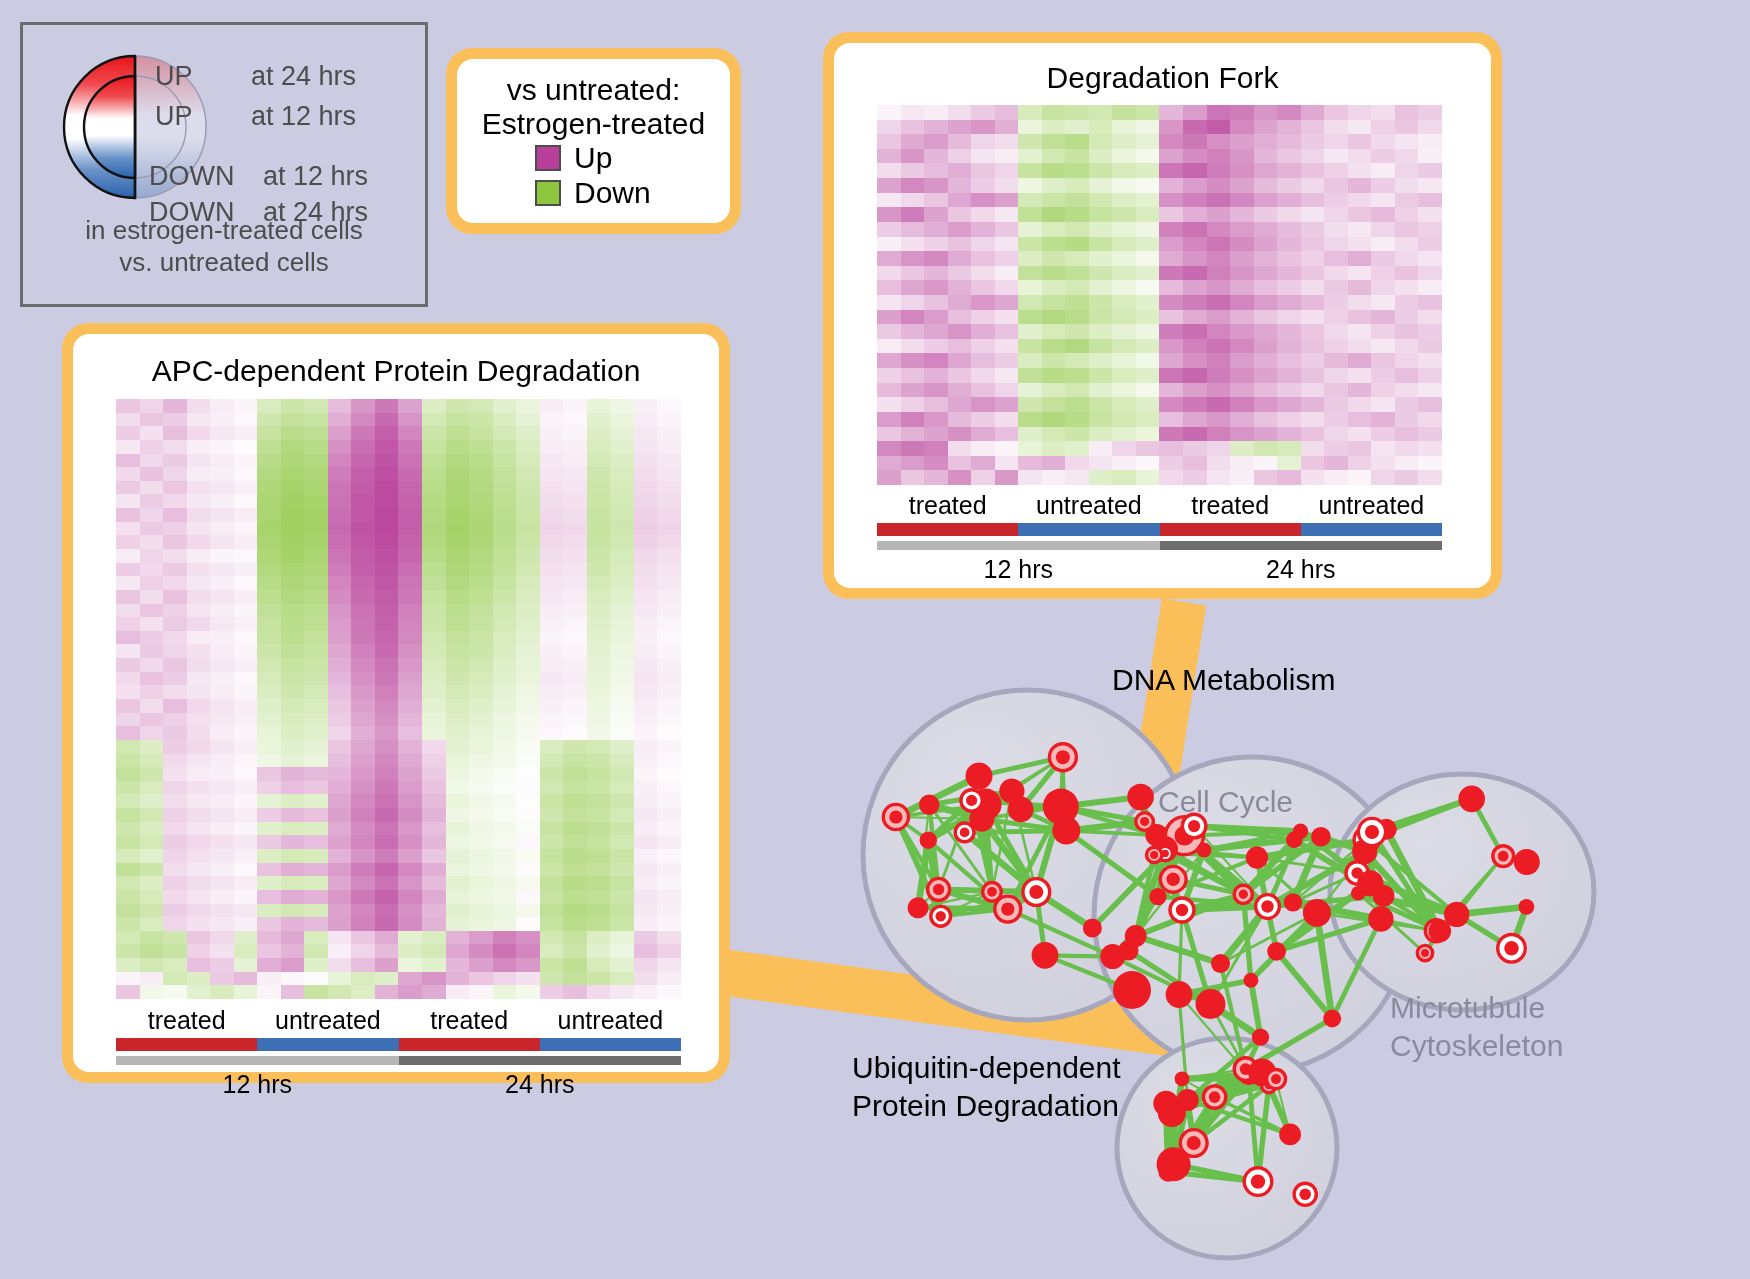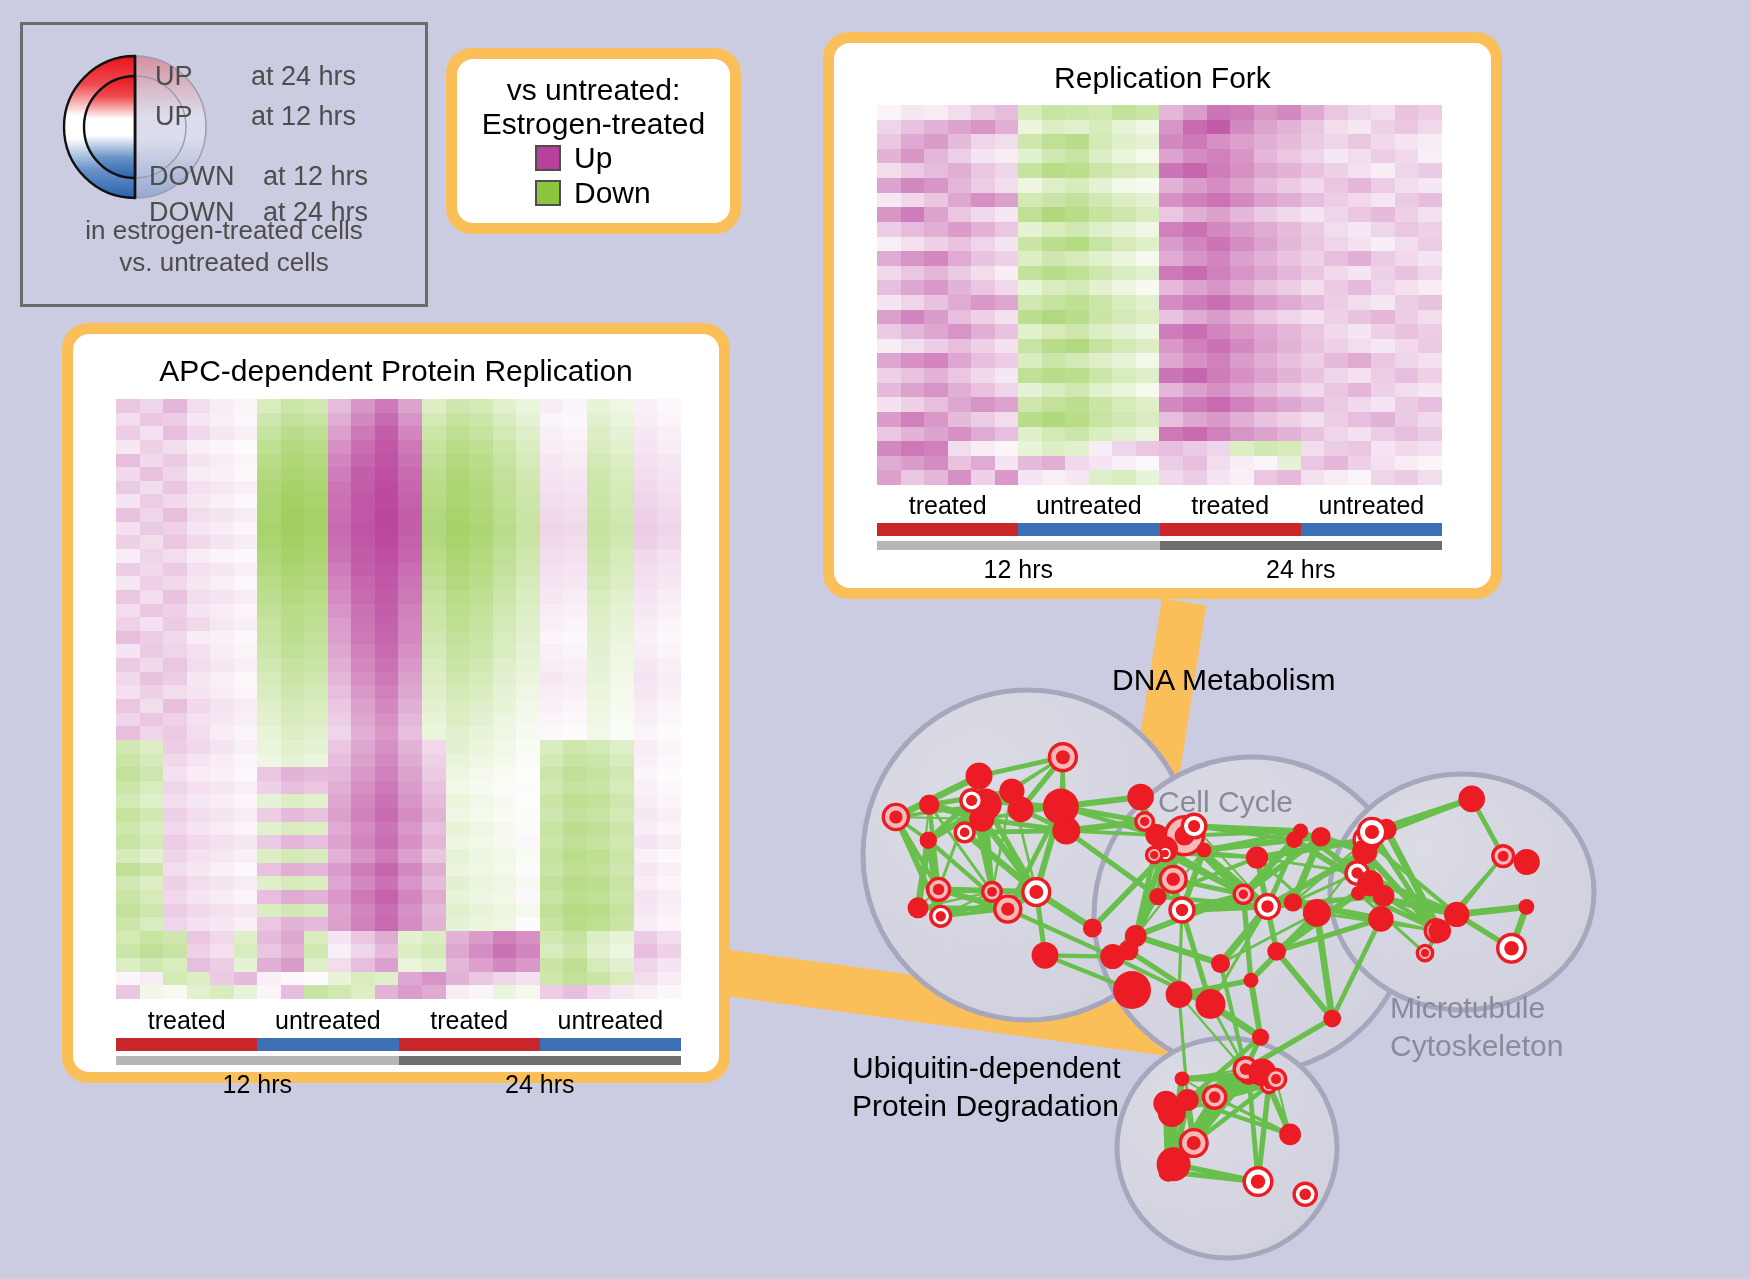--- a/index.html
+++ b/index.html
@@ -108,21 +108,21 @@
     </div>
     <div class="lg-item">
       <span class="lg-sw" style="background:#8cc63e"></span>
       <span class="lg-txt">Down</span>
     </div>
   </div>
 </div>
 
 <div class="abs panel" id="repfork">
   <div class="panel-inner">
-    <div class="panel-title abs" style="left:0;right:0;top:18px;">Replication Fork</div>
+    <div class="panel-title abs" style="left:0;right:0;top:18px;">Degradation Fork</div>
 
     <div class="hm-wrap" id="hm-rf" style="left:43px;top:62px;width:565px;height:380px;">
       <div class="hm" id="grid-rf" style="grid-template-columns: repeat(24, 1fr); grid-template-rows: repeat(26, 1fr);">
           <i style="background:#fbf5fa"></i>
           <i style="background:#f6e8f3"></i>
           <i style="background:#f8ecf5"></i>
           <i style="background:#f2dded"></i>
           <i style="background:#ebcae3"></i>
           <i style="background:#e6bcdc"></i>
           <i style="background:#d7ebbb"></i>
@@ -764,21 +764,21 @@
     </div>
     <div class="hrs" style="left:43px;top:512px;width:565px;">
       <div class="cell">12 hrs</div>
       <div class="cell">24 hrs</div>
     </div>
   </div>
 </div>
 
 <div class="abs panel" id="apc">
   <div class="panel-inner">
-    <div class="panel-title abs" style="left:0;right:0;top:20px;">APC-dependent Protein Replication</div>
+    <div class="panel-title abs" style="left:0;right:0;top:20px;">APC-dependent Protein Degradation</div>
 
     <div class="hm-wrap" id="hm-apc" style="left:43px;top:65px;width:565px;height:600px;">
       <div class="hm" id="grid-apc" style="grid-template-columns: repeat(24, 1fr); grid-template-rows: repeat(44, 1fr);">
           <i style="background:#eac6e1"></i>
           <i style="background:#efd5e9"></i>
           <i style="background:#e4b6d9"></i>
           <i style="background:#f2dded"></i>
           <i style="background:#f8ecf5"></i>
           <i style="background:#fbf4f9"></i>
           <i style="background:#d8ecbd"></i>

